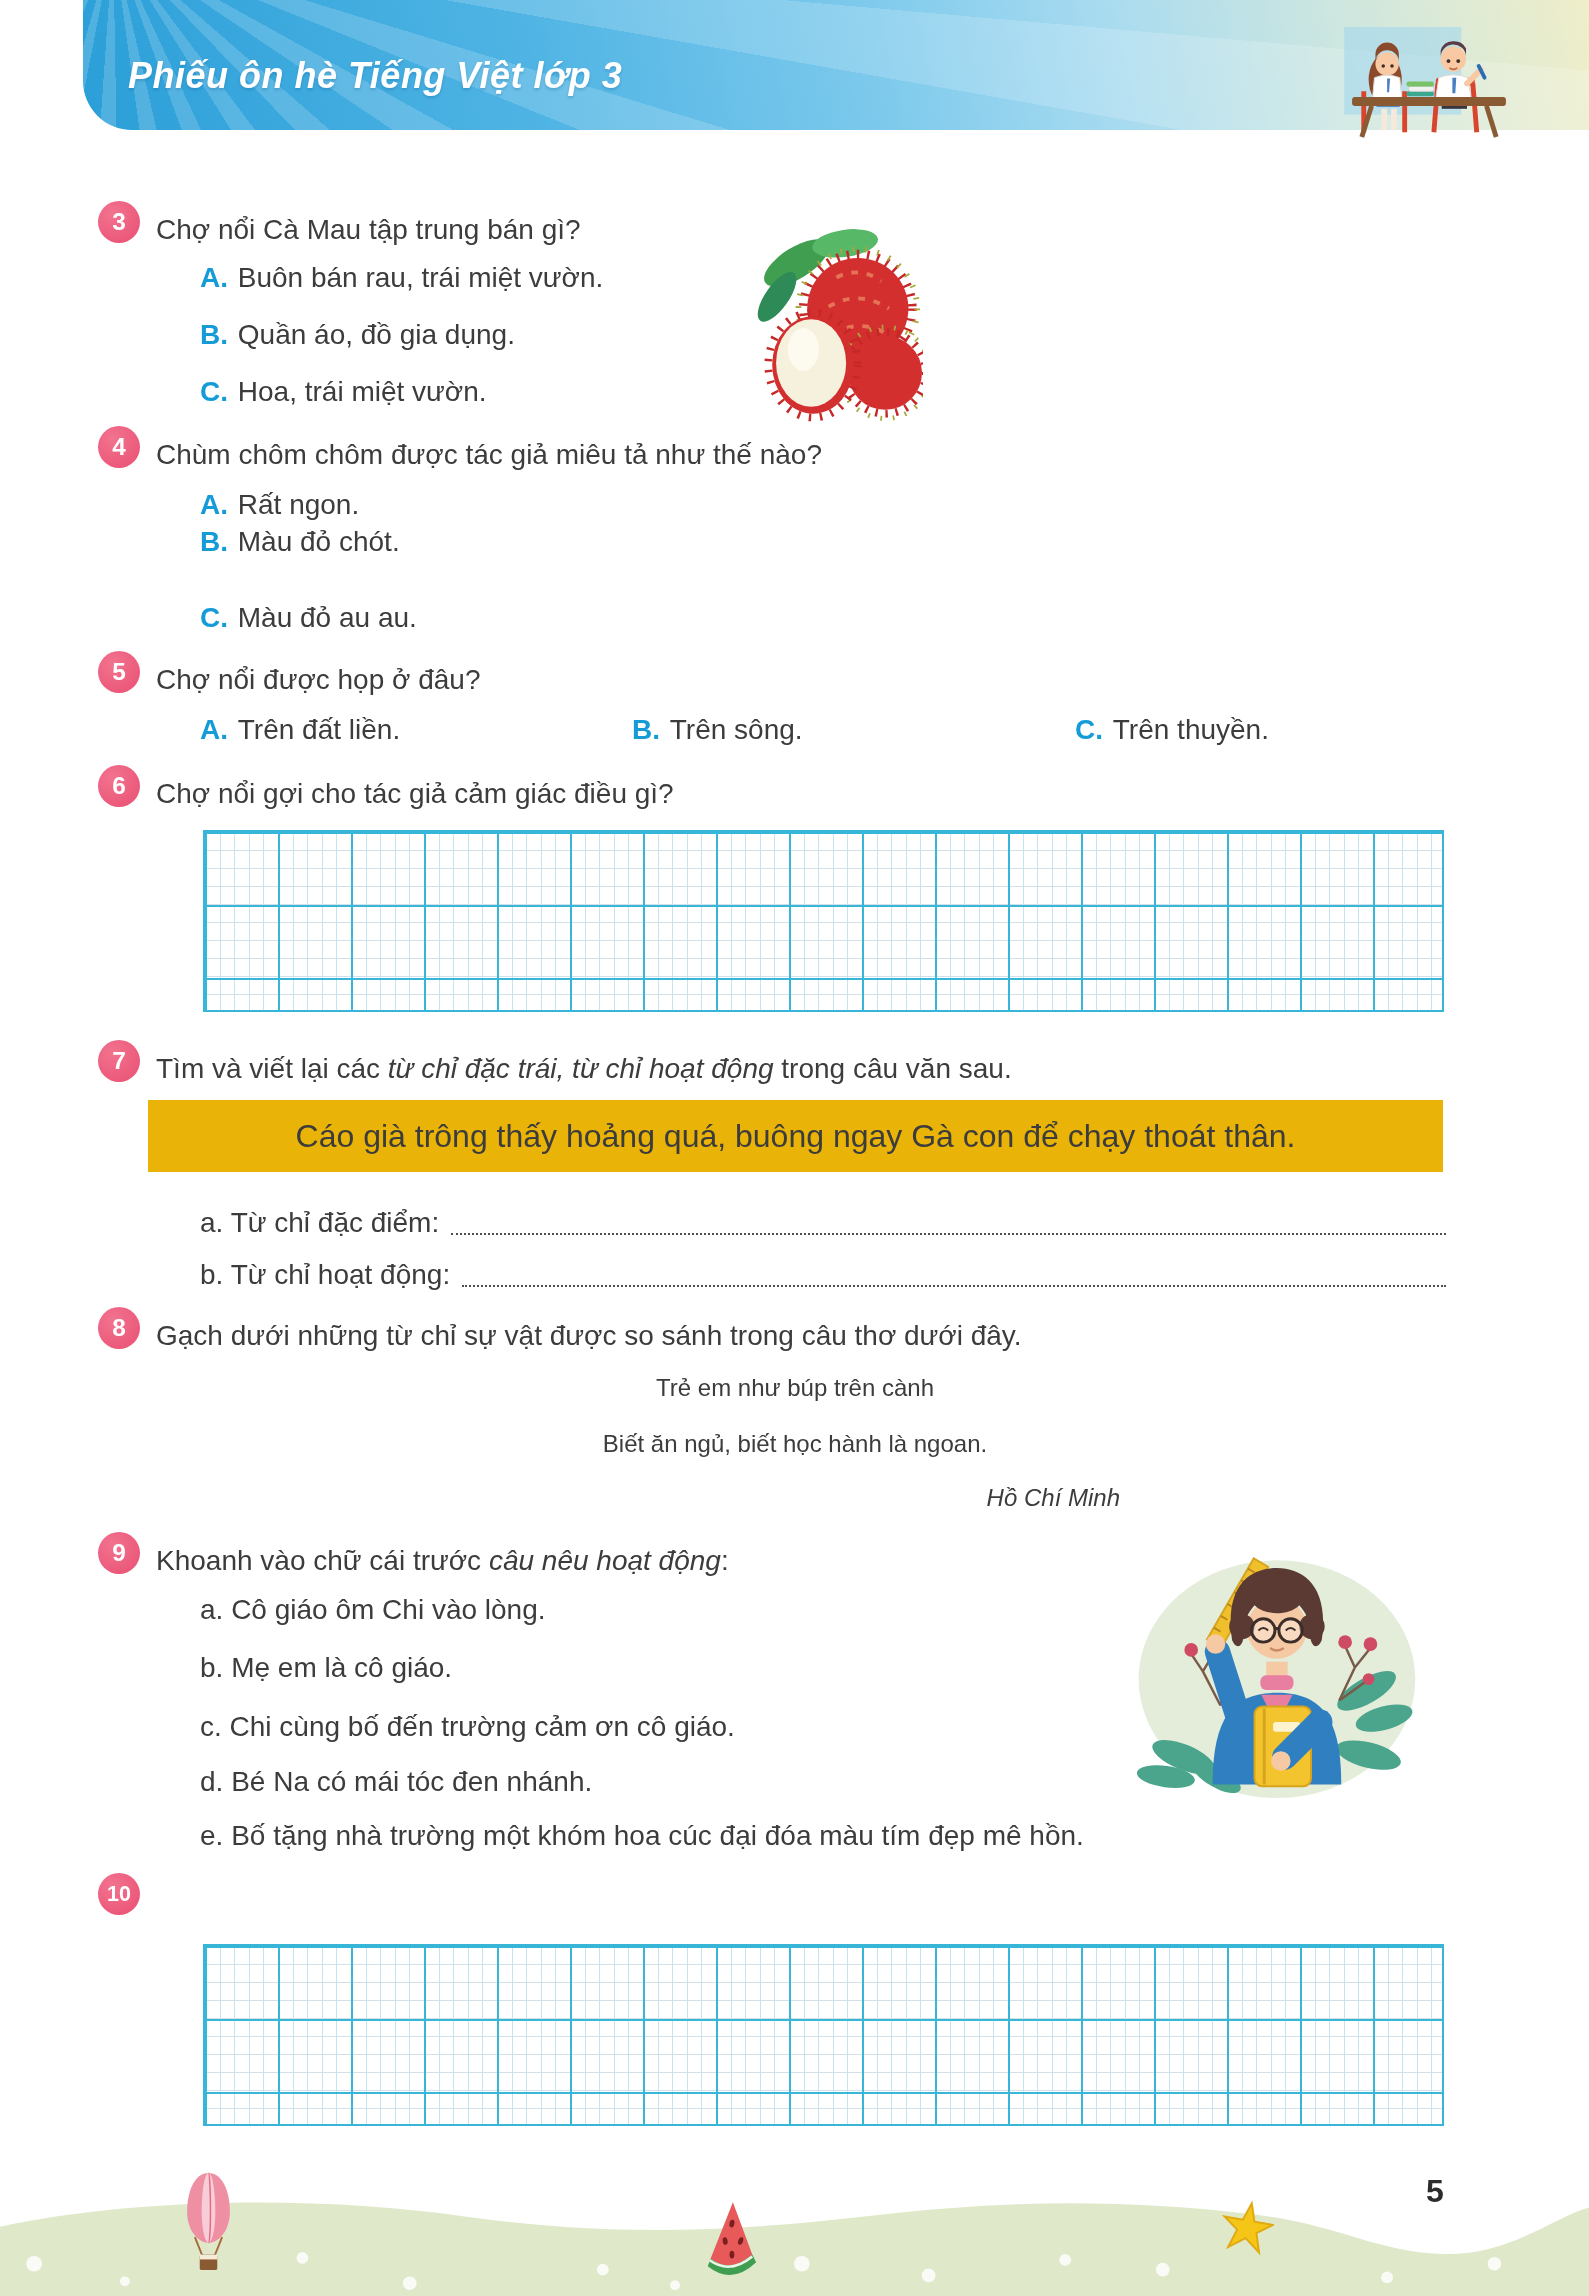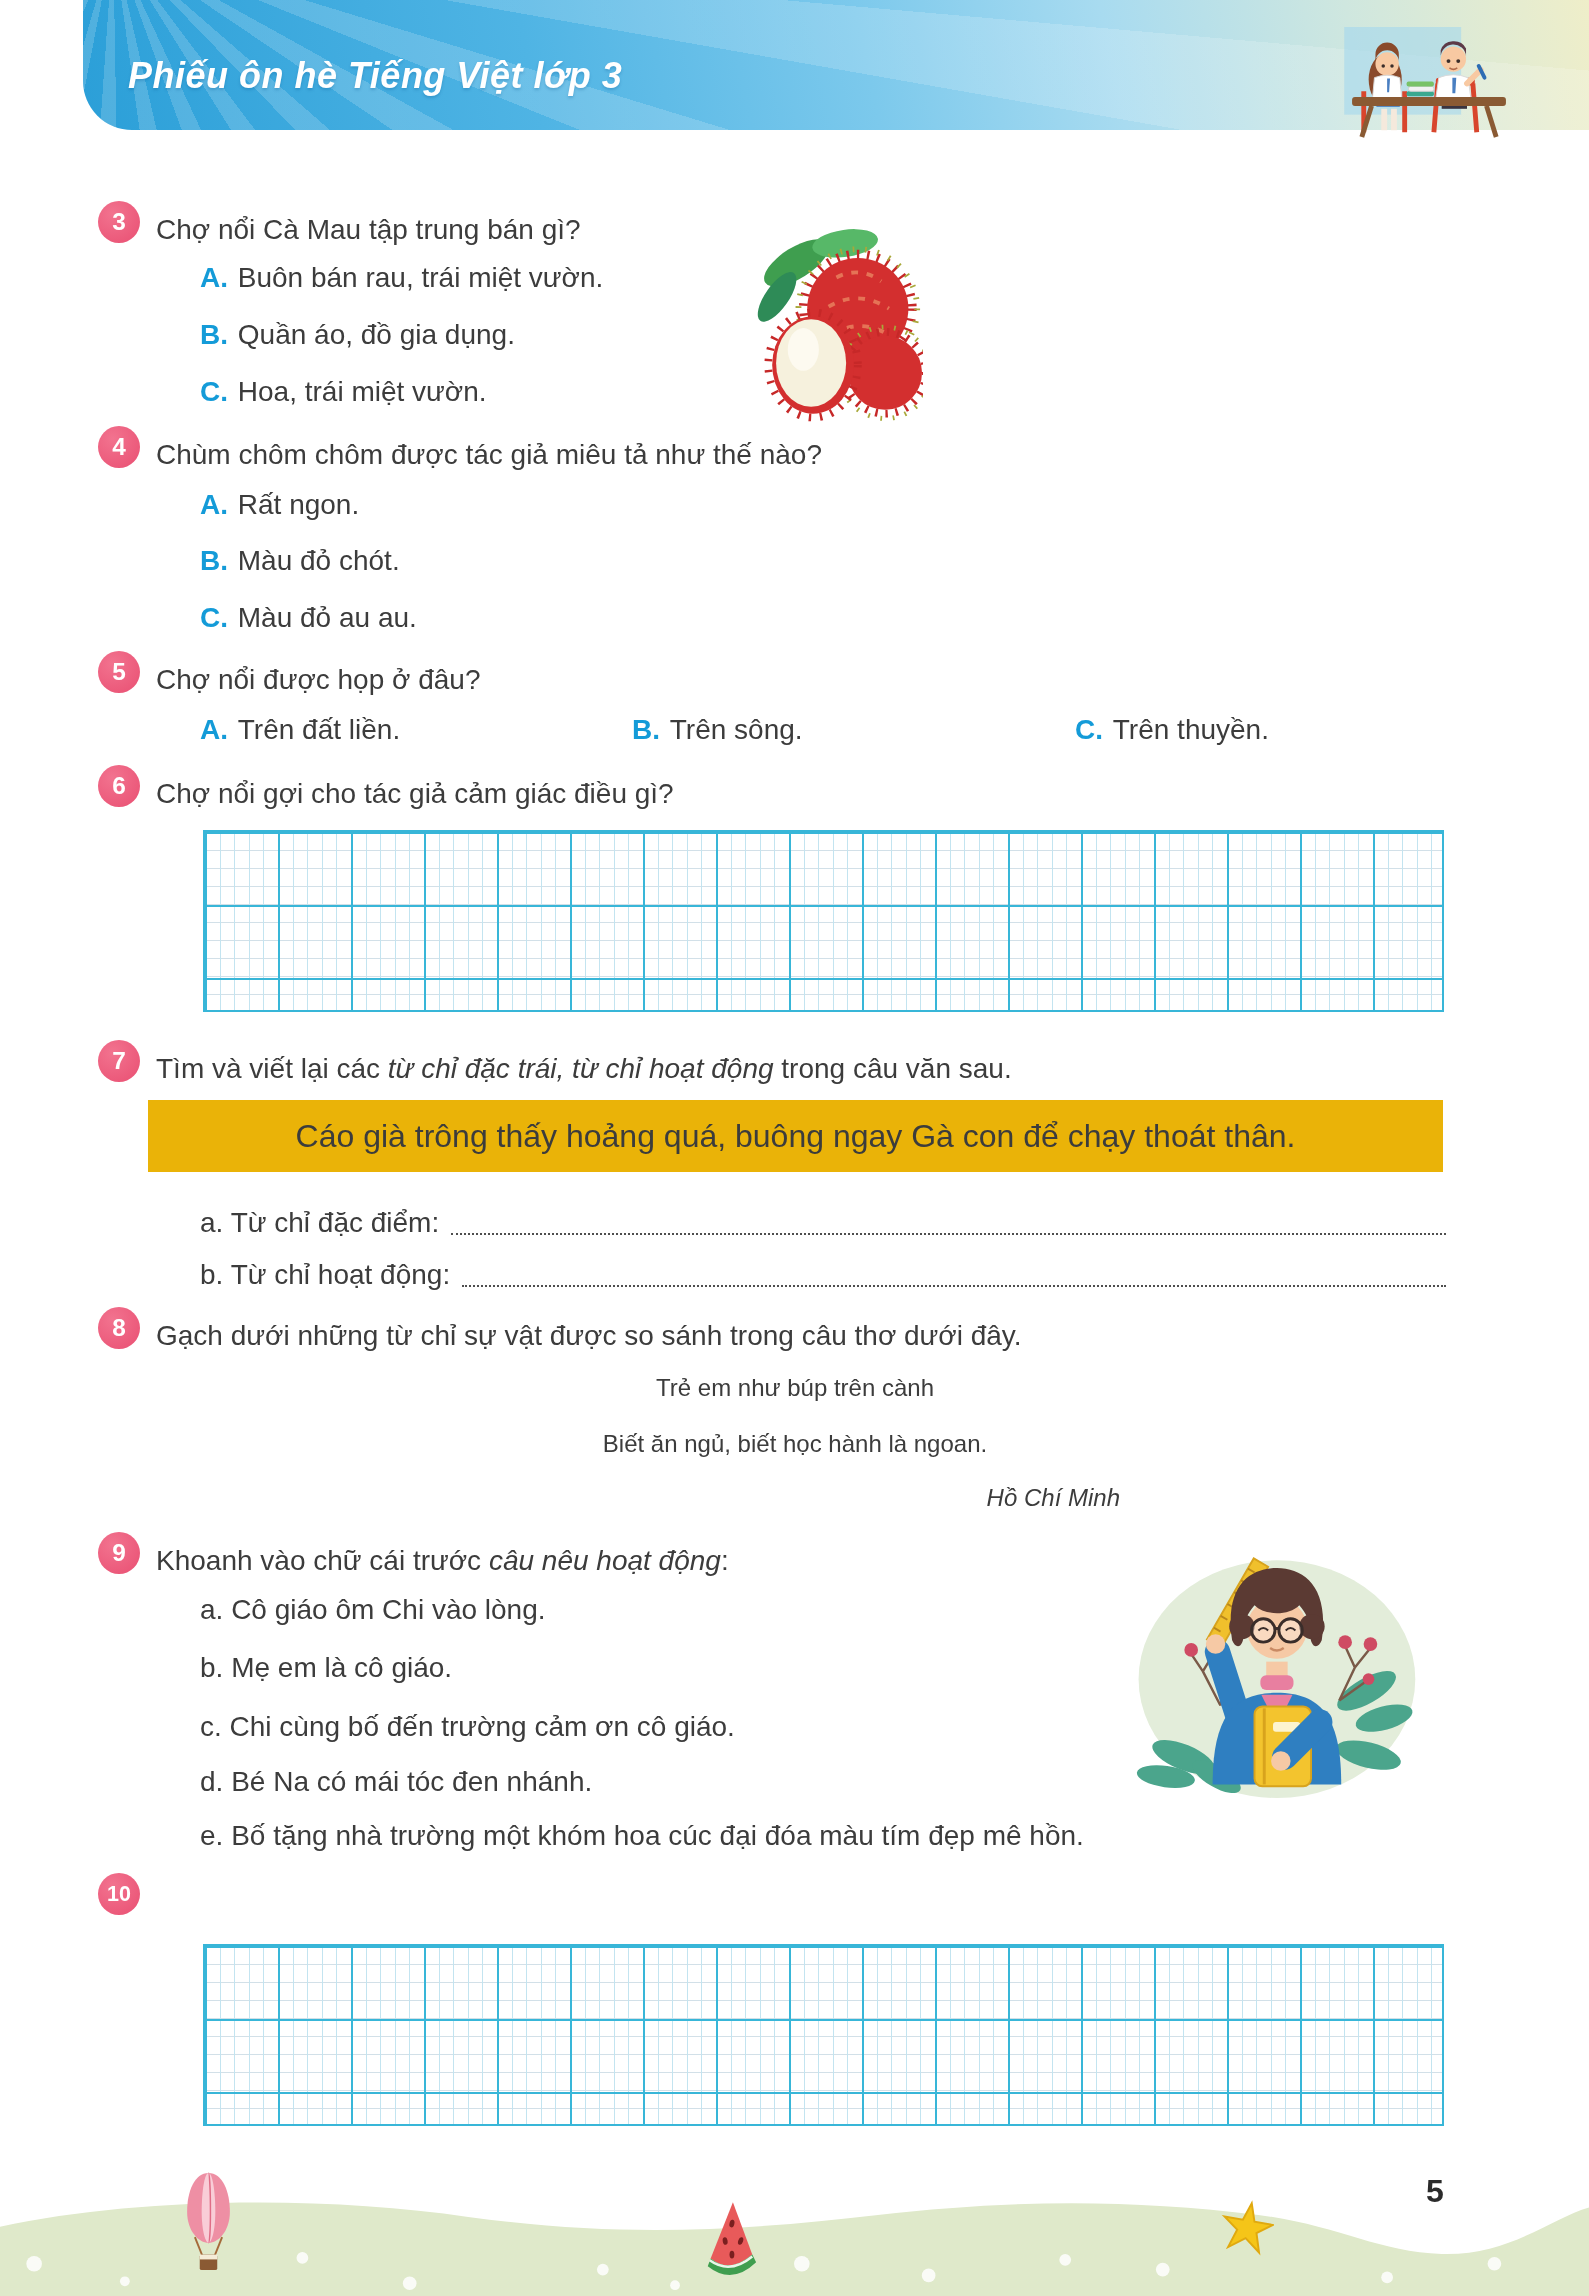--- a/index.html
+++ b/index.html
@@ -142,21 +142,21 @@
     <ellipse cx="72" cy="150" rx="46" ry="54" fill="none" stroke="#c62828" stroke-width="8" stroke-dasharray="2.5 9"></ellipse>
     <ellipse cx="70" cy="148" rx="36" ry="45" fill="#f6f1dd"></ellipse>
     <ellipse cx="62" cy="134" rx="16" ry="22" fill="#fdfaf0"></ellipse>
   </svg>
 
   <div class="badge" style="top:426px">4</div>
   <div class="q-text" style="top:425px">Chùm chôm chôm được tác giả miêu tả như thế nào?</div>
   <div class="opt" style="top:483px">
     <span class="letter">A.</span><span>Rất ngon.</span>
   </div>
-  <div class="opt" style="top:539px">
+  <div class="opt" style="top:520px">
     <span class="letter">B.</span><span>Màu đỏ chót.</span>
   </div>
   <div class="opt" style="top:596px">
     <span class="letter">C.</span><span>Màu đỏ au au.</span>
   </div>
 
   <div class="badge" style="top:651px">5</div>
   <div class="q-text" style="top:650px">Chợ nổi được họp ở đâu?</div>
   <div class="opt" style="top:708px;left:200px">
     <span class="letter">A.</span><span>Trên đất liền.</span>

